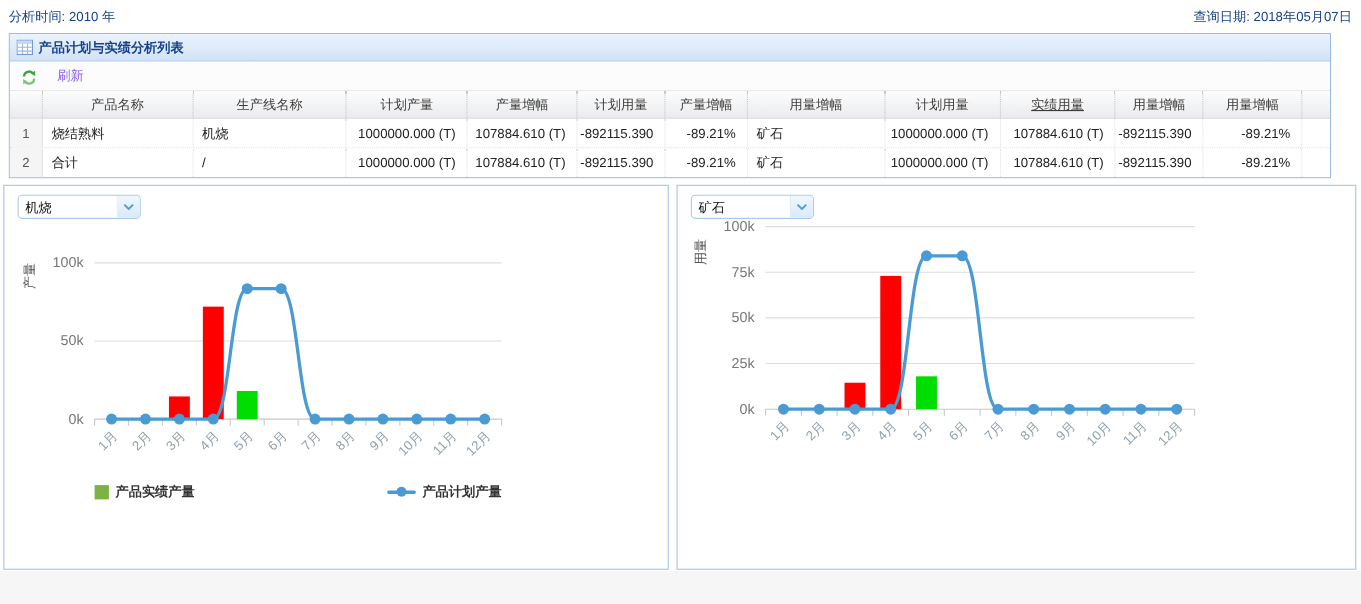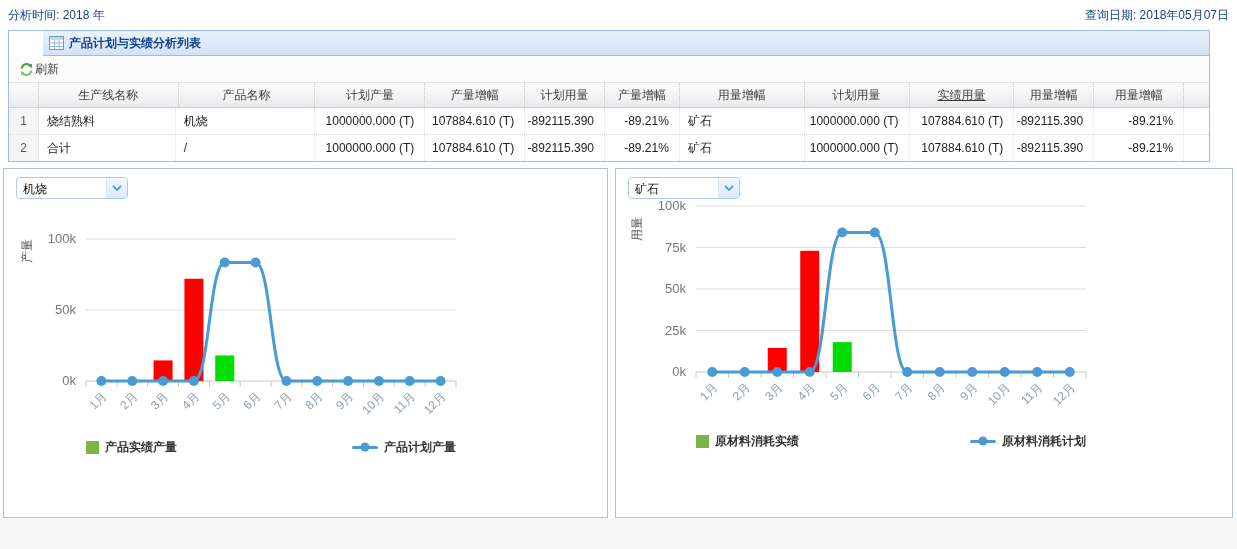--- a/index.html
+++ b/index.html
@@ -6,24 +6,24 @@
   body{
     width:1237px;height:549px;position:relative;background:#ffffff;
     font-family:"Liberation Sans","DejaVu Sans",sans-serif;font-size:12px;color:#222;
     overflow:hidden;
   }
   
   .top-left{position:absolute;left:8px;top:7px;color:#15428b;}
   .top-right{position:absolute;right:8px;top:7px;color:#15428b;}
   
   .grid-panel{position:absolute;left:8px;top:30px;width:1202px;border:1px solid #99bbe8;background:#fff;box-sizing:border-box;}
-  .panel-header{height:24px;background:linear-gradient(#eaf3fd,#d2e2f5);border-bottom:1px solid #99bbe8;display:flex;align-items:center;padding-left:6px;gap:5px;margin-left:34px;}
+  .panel-header{height:24px;background:linear-gradient(#eaf3fd,#d2e2f5);border-bottom:1px solid #99bbe8;display:flex;align-items:center;padding-left:6px;gap:5px;}
   .panel-title{font-weight:bold;color:#15428b;}
   .toolbar{height:26px;display:flex;align-items:center;padding-left:5px;background:#fcfcfc;border-bottom:1px solid #e3e3e3;}
-  .refresh-btn{display:flex;align-items:center;gap:1px;color:#404040;cursor:pointer;padding:2px 5px;}
+  .refresh-btn{display:flex;align-items:flex-end;gap:18px;color:#8b5cf6;cursor:pointer;padding:2px 5px;}
   .thead{display:flex;height:24px;background:linear-gradient(#fdfdfd,#eaebee);border-bottom:1px solid #d0d0d0;}
   .th{box-sizing:border-box;border-right:1px dotted #c6c6c6;display:flex;align-items:center;justify-content:center;color:#3c3c3c;overflow:hidden;white-space:nowrap;}
   .th:last-child{border-right:none;}
   .tr{display:flex;height:26px;background:#fff;border-bottom:1px dotted #d8d8d8;}
   .tr:last-child{border-bottom:none;}
   .td{box-sizing:border-box;border-right:1px dotted #e2e2e2;display:flex;align-items:center;overflow:hidden;white-space:nowrap;color:#222;}
   .td:last-child{border-right:none;}
   .td.num{background:#f5f5f5;justify-content:center;color:#555;border-right:1px solid #e5e5e5;}
   .td.al{padding-left:8px;}
   .td.ar{justify-content:flex-end;padding-right:10px;}
@@ -41,21 +41,21 @@
   .lg-sq{display:inline-block;width:13px;height:13px;}
   .lg-line{display:inline-block;width:26px;height:3px;border-radius:2px;position:relative;}
   .lg-dot{position:absolute;left:50%;top:50%;transform:translate(-50%,-50%);width:9px;height:9px;border-radius:50%;}
   .bottom-strip{position:absolute;left:0;top:519px;width:1237px;height:30px;background:#f6f6f6;}
 </style>
 </head>
 <body>
 
 <div class="top-left">
   <span>分析时间:</span>
-  <span>2018 年</span>
+  <span>2010 年</span>
 </div>
 <div class="top-right">
   <span>查询日期:</span>
   <span>2018年05月07日</span>
 </div>
 
 <div class="grid-panel">
   <div class="panel-header">
     <span style="display:flex;">
       <svg width="15" height="14" viewBox="0 0 15 14">
@@ -77,22 +77,22 @@
           <polygon points="13.8,1.5 13.8,6.5 9.6,4" fill="#3fa43f"></polygon>
           <path d="M13 9 A5 5 0 0 1 4 11.8" fill="none" stroke="#7cc576" stroke-width="2.2"></path>
           <polygon points="2.2,14.5 2.2,9.5 6.4,12" fill="#7cc576"></polygon>
         </svg>
       </span>
       <span>刷新</span>
     </span>
   </div>
   <div class="thead" id="thead">
       <div class="th" style="width: 30px;"></div>
+      <div class="th" style="width: 137px;">产品名称</div>
       <div class="th" style="width: 140px;">生产线名称</div>
-      <div class="th" style="width: 137px;">产品名称</div>
       <div class="th" style="width: 110px;">计划产量</div>
       <div class="th" style="width: 100px;">产量增幅</div>
       <div class="th" style="width: 80px;">计划用量</div>
       <div class="th" style="width: 75px;">产量增幅</div>
       <div class="th" style="width: 125px;">用量增幅</div>
       <div class="th" style="width: 105px;">计划用量</div>
       <div class="th" style="width: 105px; text-decoration: underline;">实绩用量</div>
       <div class="th" style="width: 80px;">用量增幅</div>
       <div class="th" style="width: 90px;">用量增幅</div>
       <div class="th" style="width: 25px;"></div>
@@ -260,27 +260,15 @@
       <circle cx="185.75" cy="183" r="5" fill="#4a9ad4"></circle>
       <circle cx="218.25" cy="43.56" r="5" fill="#4a9ad4"></circle>
       <circle cx="250.75" cy="43.56" r="5" fill="#4a9ad4"></circle>
       <circle cx="283.25" cy="183" r="5" fill="#4a9ad4"></circle>
       <circle cx="315.75" cy="183" r="5" fill="#4a9ad4"></circle>
       <circle cx="348.25" cy="183" r="5" fill="#4a9ad4"></circle>
       <circle cx="380.75" cy="183" r="5" fill="#4a9ad4"></circle>
       <circle cx="413.25" cy="183" r="5" fill="#4a9ad4"></circle>
       <circle cx="445.75" cy="183" r="5" fill="#4a9ad4"></circle>
     </svg>
-  <div class="legend" id="legend1" style="left:80px;top:264px;width:390px;">
-      <span class="legend-item">
-        <span class="lg-sq" style="background: rgb(124, 179, 66);"></span>
-        <span class="legend-label">原材料消耗实绩</span>
-      </span>
-      <span class="legend-item">
-        <span class="lg-line" style="background: rgb(74, 154, 212);">
-          <span class="lg-dot" style="background: rgb(74, 154, 212);"></span>
-        </span>
-        <span class="legend-label">原材料消耗计划</span>
-      </span>
-    </div>
 </div>
 
 <div class="bottom-strip"></div>
 
 </body></html>

